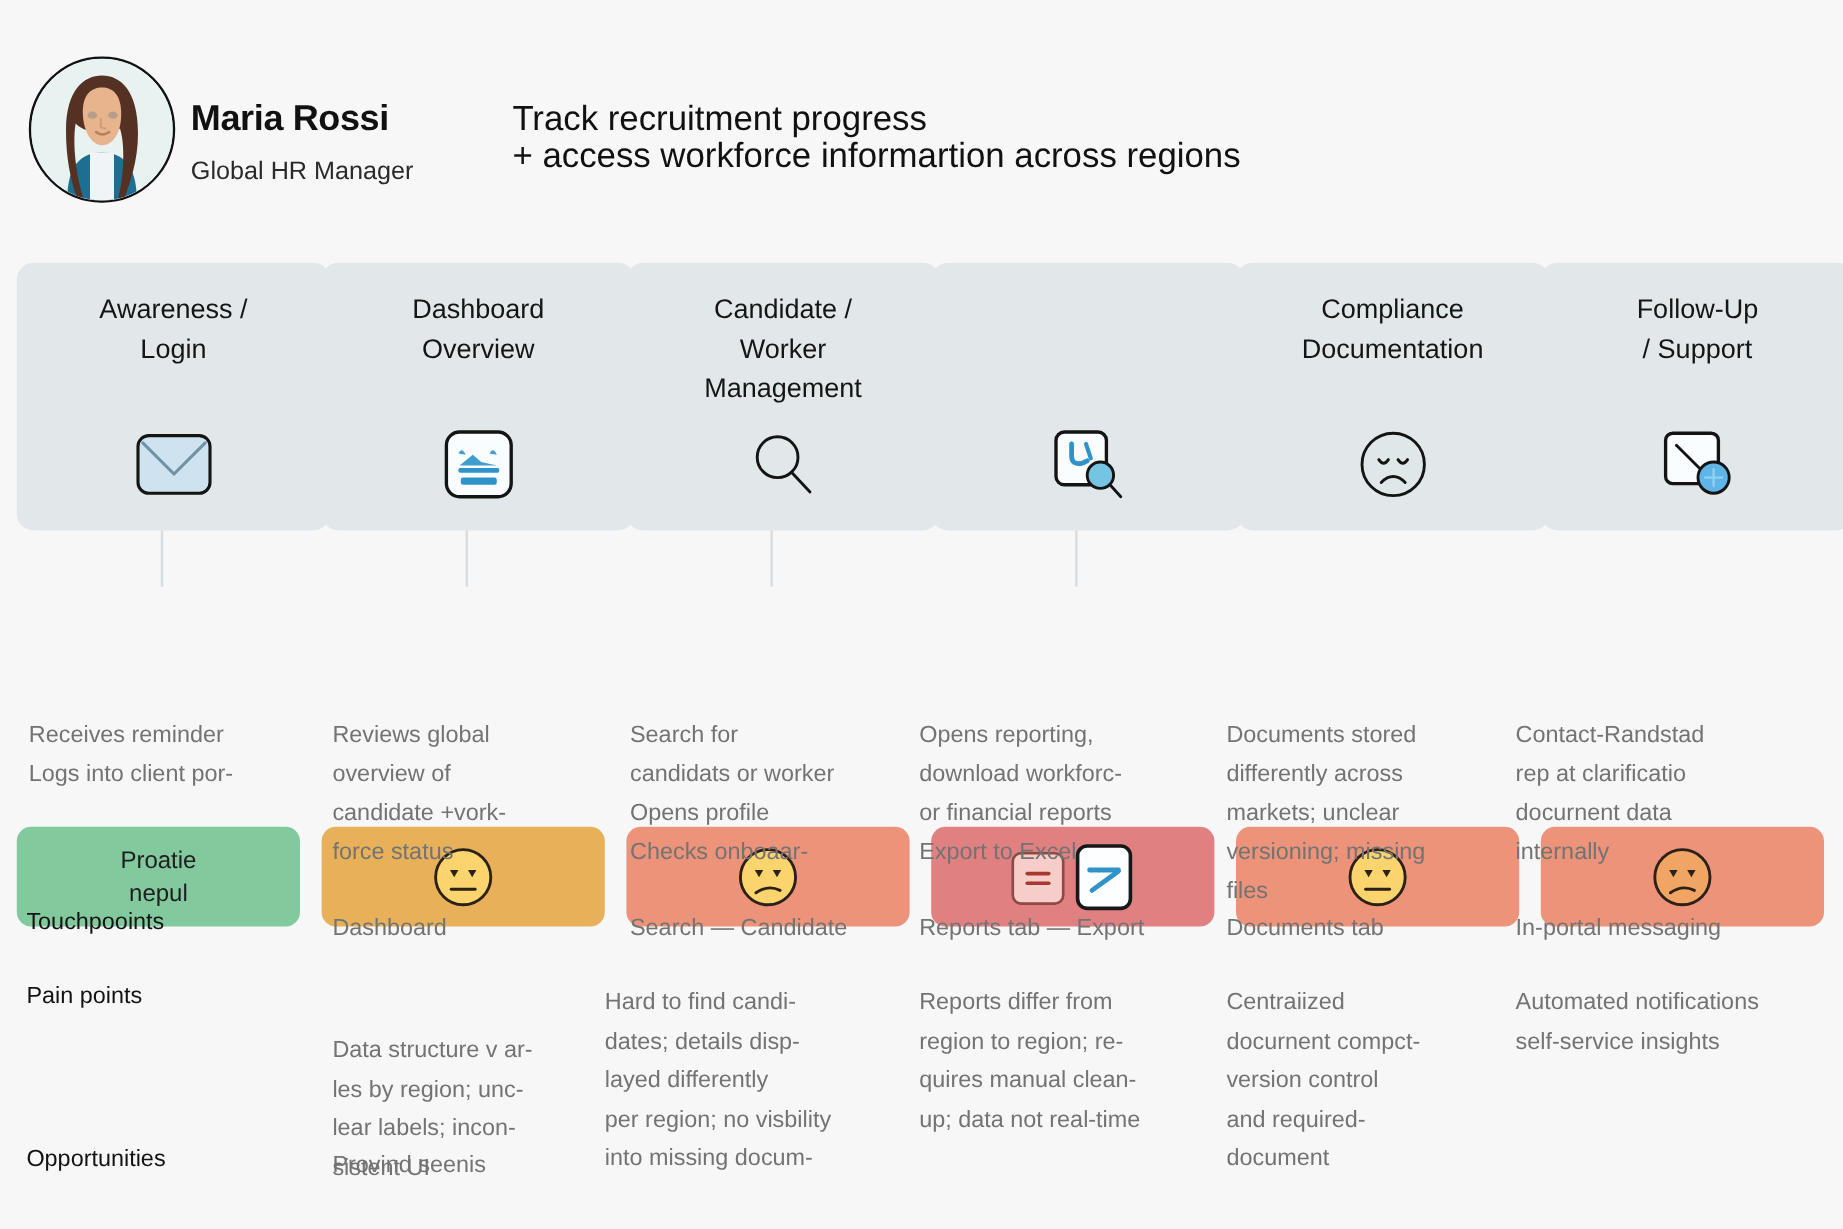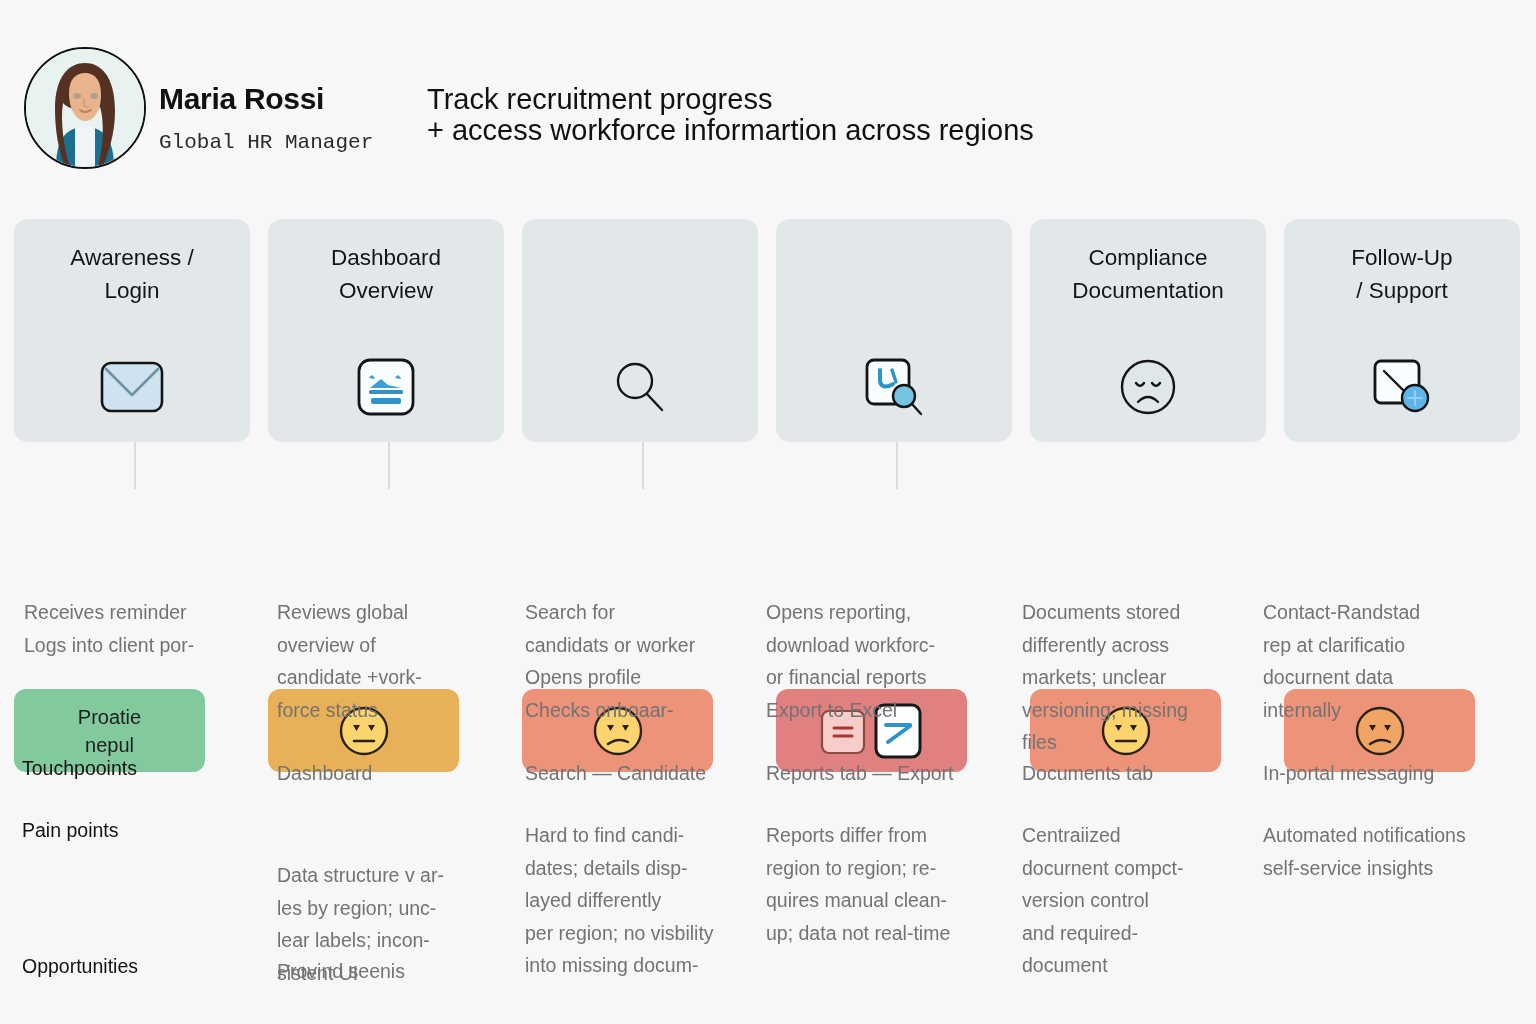--- a/index.html
+++ b/index.html
@@ -47,21 +47,20 @@
     font-weight: bold;
     letter-spacing: -0.3px;
     color: #111;
   }
   .persona-role {
     position: absolute;
     left: 159px;
     top: 131px;
     font-size: 21px;
     color: #2a2a2a;
-    font-family: Liberation Mono, monospace;
   }
   .persona-goal {
     position: absolute;
     left: 427px;
     top: 84px;
     font-size: 29px;
     line-height: 31px;
     color: #111;
     white-space: pre-line;
   }
@@ -74,20 +73,21 @@
     width: 1508px;
   }
 
   .stage-card {
     position: absolute;
     top: 0;
     width: 236px;
     height: 223px;
     background: #e2e8ea;
     border-radius: 14px;
+    padding-left: 25px;
   }
   .stage-title {
     position: absolute;
     left: 8px;
     right: 8px;
     top: 22px;
     text-align: center;
     font-size: 22.5px;
     line-height: 33px;
     color: #151515;
@@ -109,21 +109,21 @@
     position: absolute;
     top: 223px;
     width: 1.5px;
     height: 47px;
     background: #d7dde0;
   }
 
   .emotion-bar {
     position: absolute;
     top: 470px;
-    width: 191px;
+    width: 236px;
     height: 83px;
     border-radius: 12px;
     display: flex;
     align-items: center;
     justify-content: center;
     gap: 12px;
   }
   .emotion-text {
     text-align: center;
     font-size: 20px;
@@ -195,20 +195,23 @@
         <path d="M12 20 Q15 14 18 21" fill="#3f9ed1"></path>
         <path d="M38 20 Q41 14 44 21" fill="#3f9ed1"></path>
         <path d="M13 30 L24 21 L31 27 L44 30 Z" fill="#3f9ed1"></path>
         <rect x="12" y="32" width="34" height="4" rx="1.5" fill="#2f93c9"></rect>
         <rect x="14" y="40" width="30" height="6" rx="2" fill="#2f93c9"></rect>
       </svg>
     </div>
   </div>
 
   <div class="stage-card" style="left:508px">
+    <div class="stage-title">Candidate /
+Worker
+Management</div>
     <div class="stage-icon">
       <svg width="60" height="60" viewBox="0 0 60 60">
         <circle cx="25" cy="24" r="17" fill="none" stroke="#141414" stroke-width="2.4"></circle>
         <line x1="37" y1="37" x2="52" y2="53" stroke="#141414" stroke-width="2.4" stroke-linecap="round"></line>
       </svg>
     </div>
   </div>
 
   <div class="stage-card" style="left:762px">
     <div class="stage-icon">
@@ -345,21 +348,21 @@
 <div class="cell" style="left:525px;top:757px;width:262px">Search — Candidate</div>
 <div class="cell" style="left:766px;top:757px;width:262px">Reports tab — Export</div>
 <div class="cell" style="left:1022px;top:757px">Documents tab</div>
 <div class="cell" style="left:1263px;top:757px">In-portal messaging</div>
 
 <div class="rowlabel" style="top:819px">Pain points</div>
 <div class="cell" style="left:277px;top:859px">Data structure v ar-
 les by region; unc-
 lear labels; incon-
 sistent UI</div>
-<div class="cell" style="left:525px;top:819px;width:268px">Hard to find candi-
+<div class="cell" style="left:504px;top:819px;width:268px">Hard to find candi-
 dates; details disp-
 layed differently
 per region; no visbility
 into missing docum-</div>
 <div class="cell" style="left:766px;top:819px;width:262px">Reports differ from
 region to region; re-
 quires manual clean-
 up; data not real-time</div>
 <div class="cell" style="left:1022px;top:819px">Centraiized
 docurnent compct-

